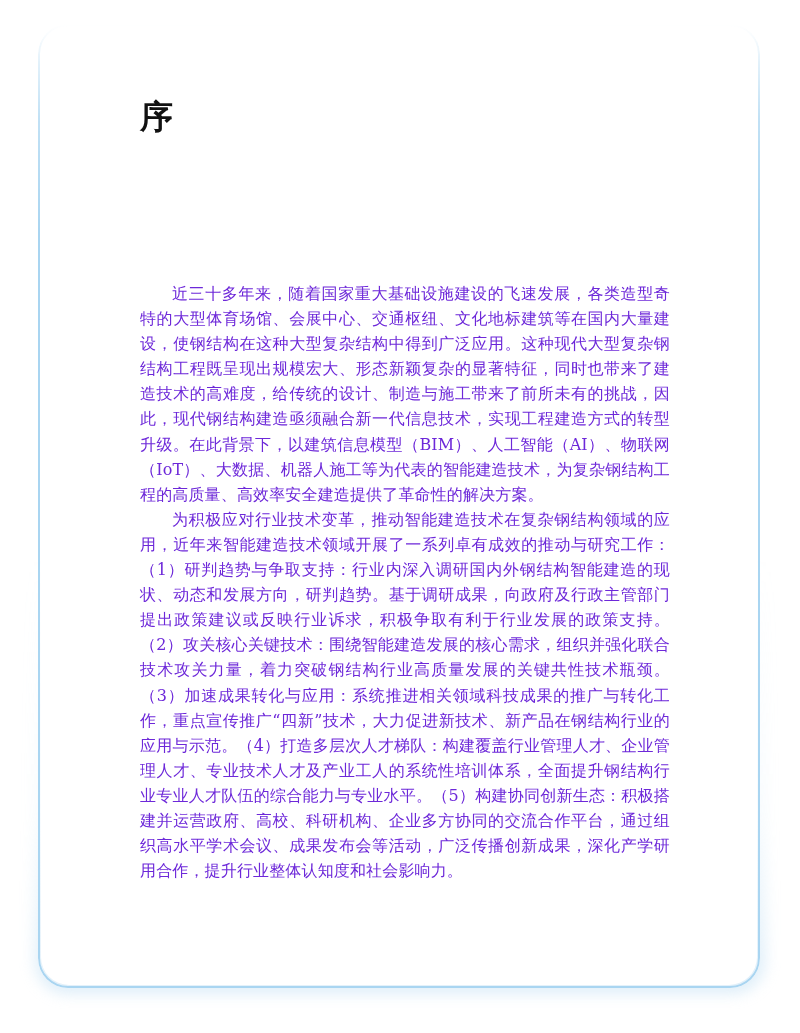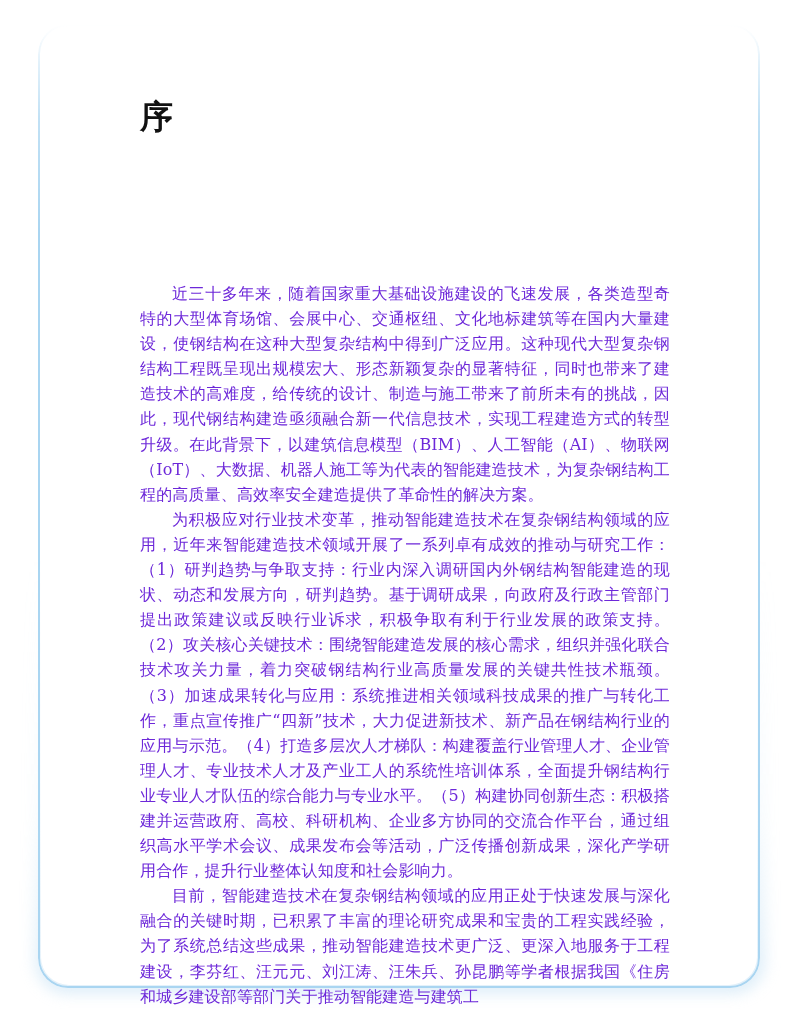--- a/index.html
+++ b/index.html
@@ -118,17 +118,16 @@
   <div class="paper"></div>
   <div class="page-frame"></div>
 
   <div class="content">
 
     <h1 class="chapter-title">序</h1>
 
     <div class="body-copy">
       <p>近三十多年来，随着国家重大基础设施建设的飞速发展，各类造型奇特的大型体育场馆、会展中心、交通枢纽、文化地标建筑等在国内大量建设，使钢结构在这种大型复杂结构中得到广泛应用。这种现代大型复杂钢结构工程既呈现出规模宏大、形态新颖复杂的显著特征，同时也带来了建造技术的高难度，给传统的设计、制造与施工带来了前所未有的挑战，因此，现代钢结构建造亟须融合新一代信息技术，实现工程建造方式的转型升级。在此背景下，以建筑信息模型（BIM）、人工智能（AI）、物联网（IoT）、大数据、机器人施工等为代表的智能建造技术，为复杂钢结构工程的高质量、高效率安全建造提供了革命性的解决方案。</p>
       <p>为积极应对行业技术变革，推动智能建造技术在复杂钢结构领域的应用，近年来智能建造技术领域开展了一系列卓有成效的推动与研究工作：（1）研判趋势与争取支持：行业内深入调研国内外钢结构智能建造的现状、动态和发展方向，研判趋势。基于调研成果，向政府及行政主管部门提出政策建议或反映行业诉求，积极争取有利于行业发展的政策支持。（2）攻关核心关键技术：围绕智能建造发展的核心需求，组织并强化联合技术攻关力量，着力突破钢结构行业高质量发展的关键共性技术瓶颈。（3）加速成果转化与应用：系统推进相关领域科技成果的推广与转化工作，重点宣传推广“四新”技术，大力促进新技术、新产品在钢结构行业的应用与示范。（4）打造多层次人才梯队：构建覆盖行业管理人才、企业管理人才、专业技术人才及产业工人的系统性培训体系，全面提升钢结构行业专业人才队伍的综合能力与专业水平。（5）构建协同创新生态：积极搭建并运营政府、高校、科研机构、企业多方协同的交流合作平台，通过组织高水平学术会议、成果发布会等活动，广泛传播创新成果，深化产学研用合作，提升行业整体认知度和社会影响力。</p>
-      <p>目前，智能建造技术在复杂钢结构领域的应用正处于快速发展与深化融合的关键时期，已积累了丰富的理论研究成果和宝贵的工程实践经验，为了系统总结这些成果，推动智能建造技术更广泛、更深入地服务于工程建设，李芬红、汪元元、刘江涛、汪朱兵、孙昆鹏等学者根据我国《住房和城乡建设部等部门关于推动智能建造与建筑工</p>
     </div>
 
   </div>
 </div>
 
 </body></html>

